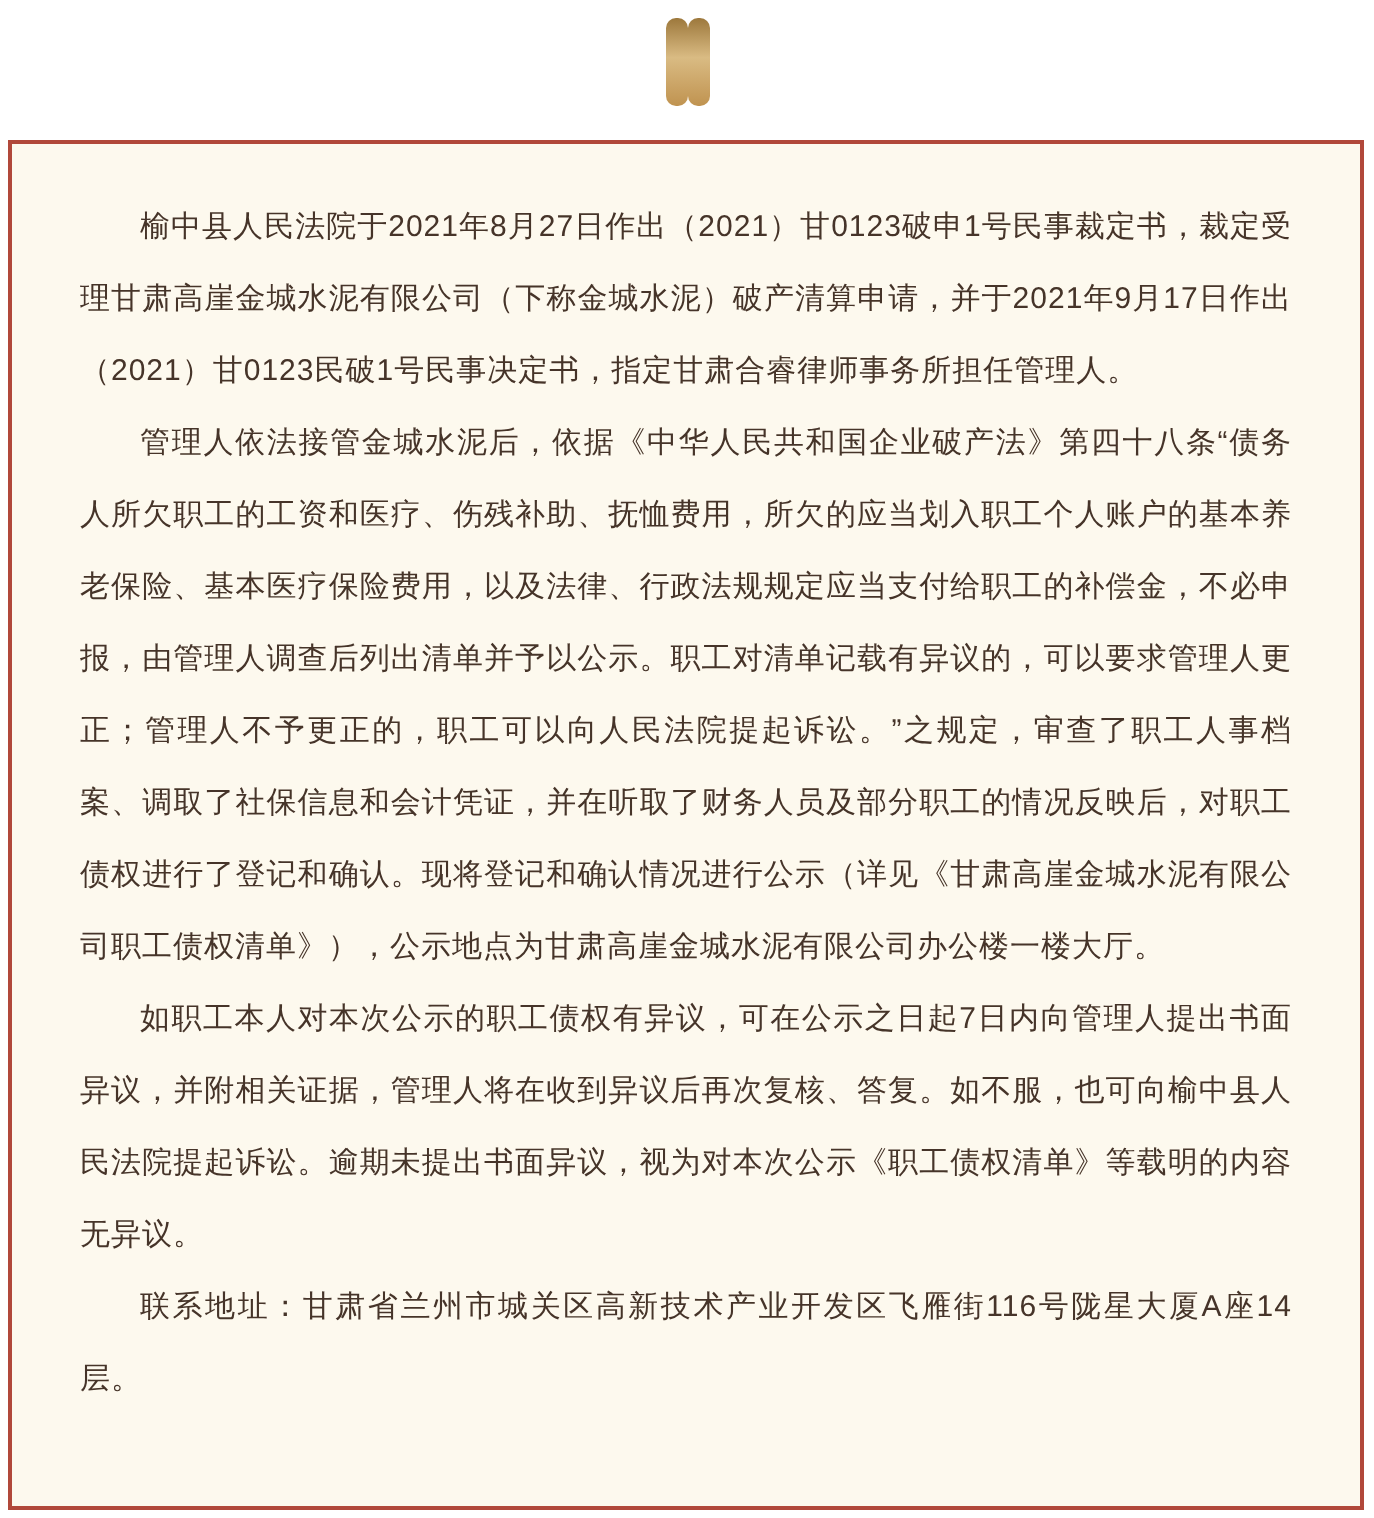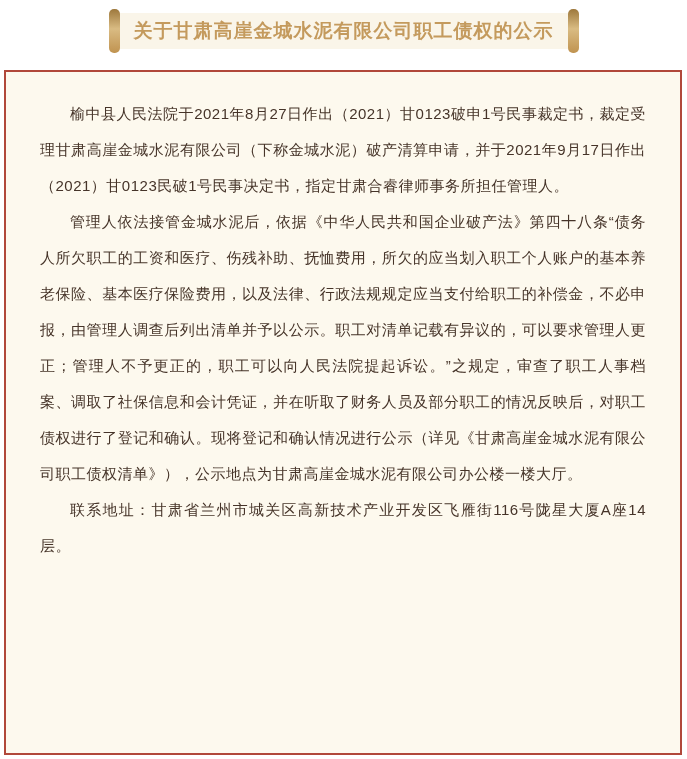--- a/index.html
+++ b/index.html
@@ -53,24 +53,22 @@
     text-align:justify;
     text-indent:2em;
     letter-spacing:0.5px;
   }
 </style>
 </head>
 <body>
 
 <div class="banner">
   <span class="gold-bar"></span>
-  <span class="banner-strip">
-    <span class="banner-title">关于甘肃高崖金城水泥有限公司职工债权的公示</span>
-  </span>
   <span class="gold-bar"></span>
 </div>
 
 <div class="notice-box">
   <p>榆中县人民法院于2021年8月27日作出（2021）甘0123破申1号民事裁定书，裁定受理甘肃高崖金城水泥有限公司（下称金城水泥）破产清算申请，并于2021年9月17日作出（2021）甘0123民破1号民事决定书，指定甘肃合睿律师事务所担任管理人。</p>
   <p>管理人依法接管金城水泥后，依据《中华人民共和国企业破产法》第四十八条“债务人所欠职工的工资和医疗、伤残补助、抚恤费用，所欠的应当划入职工个人账户的基本养老保险、基本医疗保险费用，以及法律、行政法规规定应当支付给职工的补偿金，不必申报，由管理人调查后列出清单并予以公示。职工对清单记载有异议的，可以要求管理人更正；管理人不予更正的，职工可以向人民法院提起诉讼。”之规定，审查了职工人事档案、调取了社保信息和会计凭证，并在听取了财务人员及部分职工的情况反映后，对职工债权进行了登记和确认。现将登记和确认情况进行公示（详见《甘肃高崖金城水泥有限公司职工债权清单》），公示地点为甘肃高崖金城水泥有限公司办公楼一楼大厅。</p>
+  <p>如职工本人对本次公示的职工债权有异议，可在公示之日起7日内向管理人提出书面异议，并附相关证据，管理人将在收到异议后再次复核、答复。如不服，也可向榆中县人民法院提起诉讼。逾期未提出书面异议，视为对本次公示《职工债权清单》等载明的内容无异议。</p>
   <p>联系地址：甘肃省兰州市城关区高新技术产业开发区飞雁街116号陇星大厦A座14层。</p>
 
 </div>
 
 </body></html>

